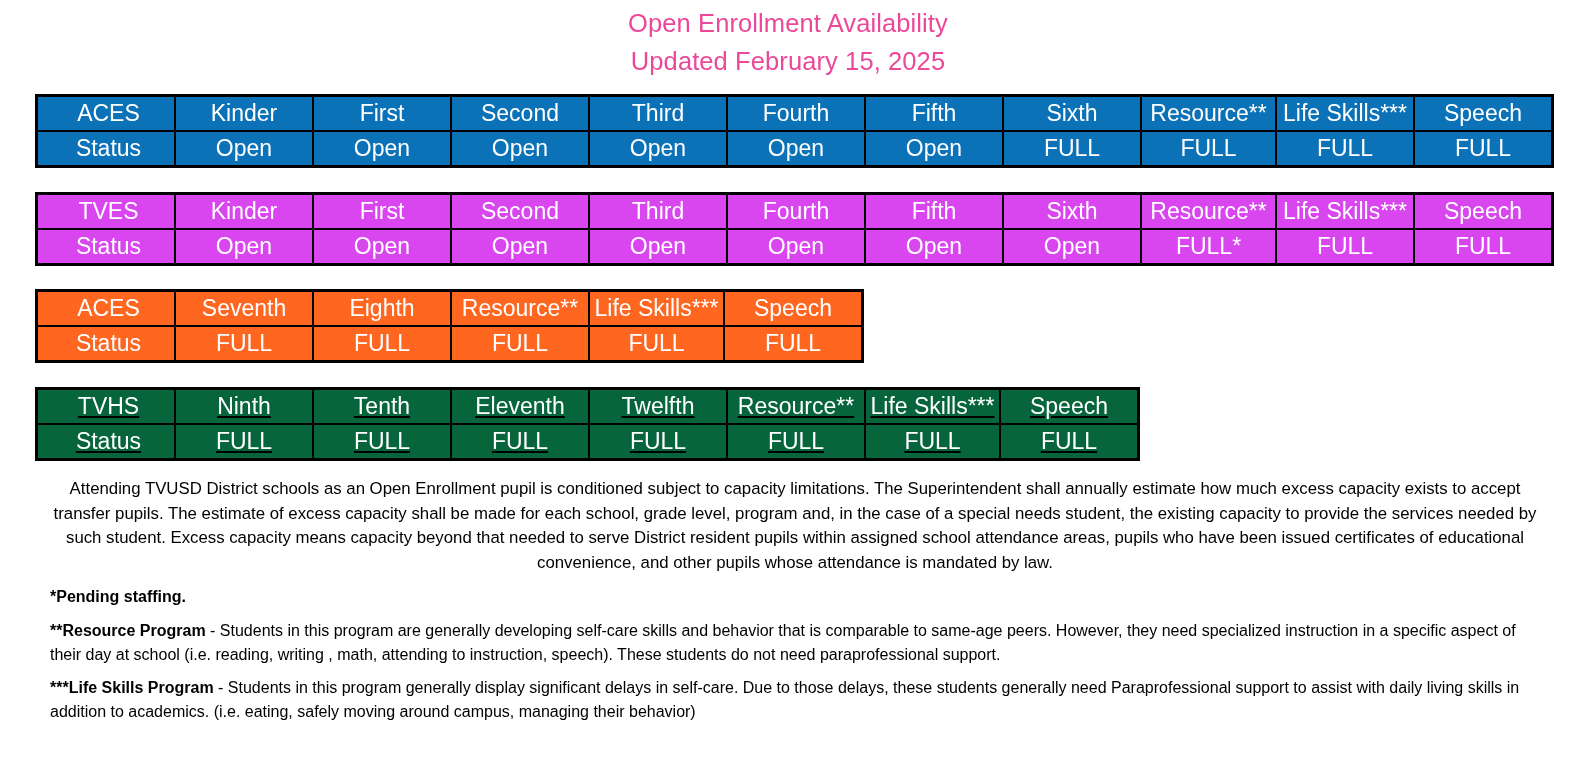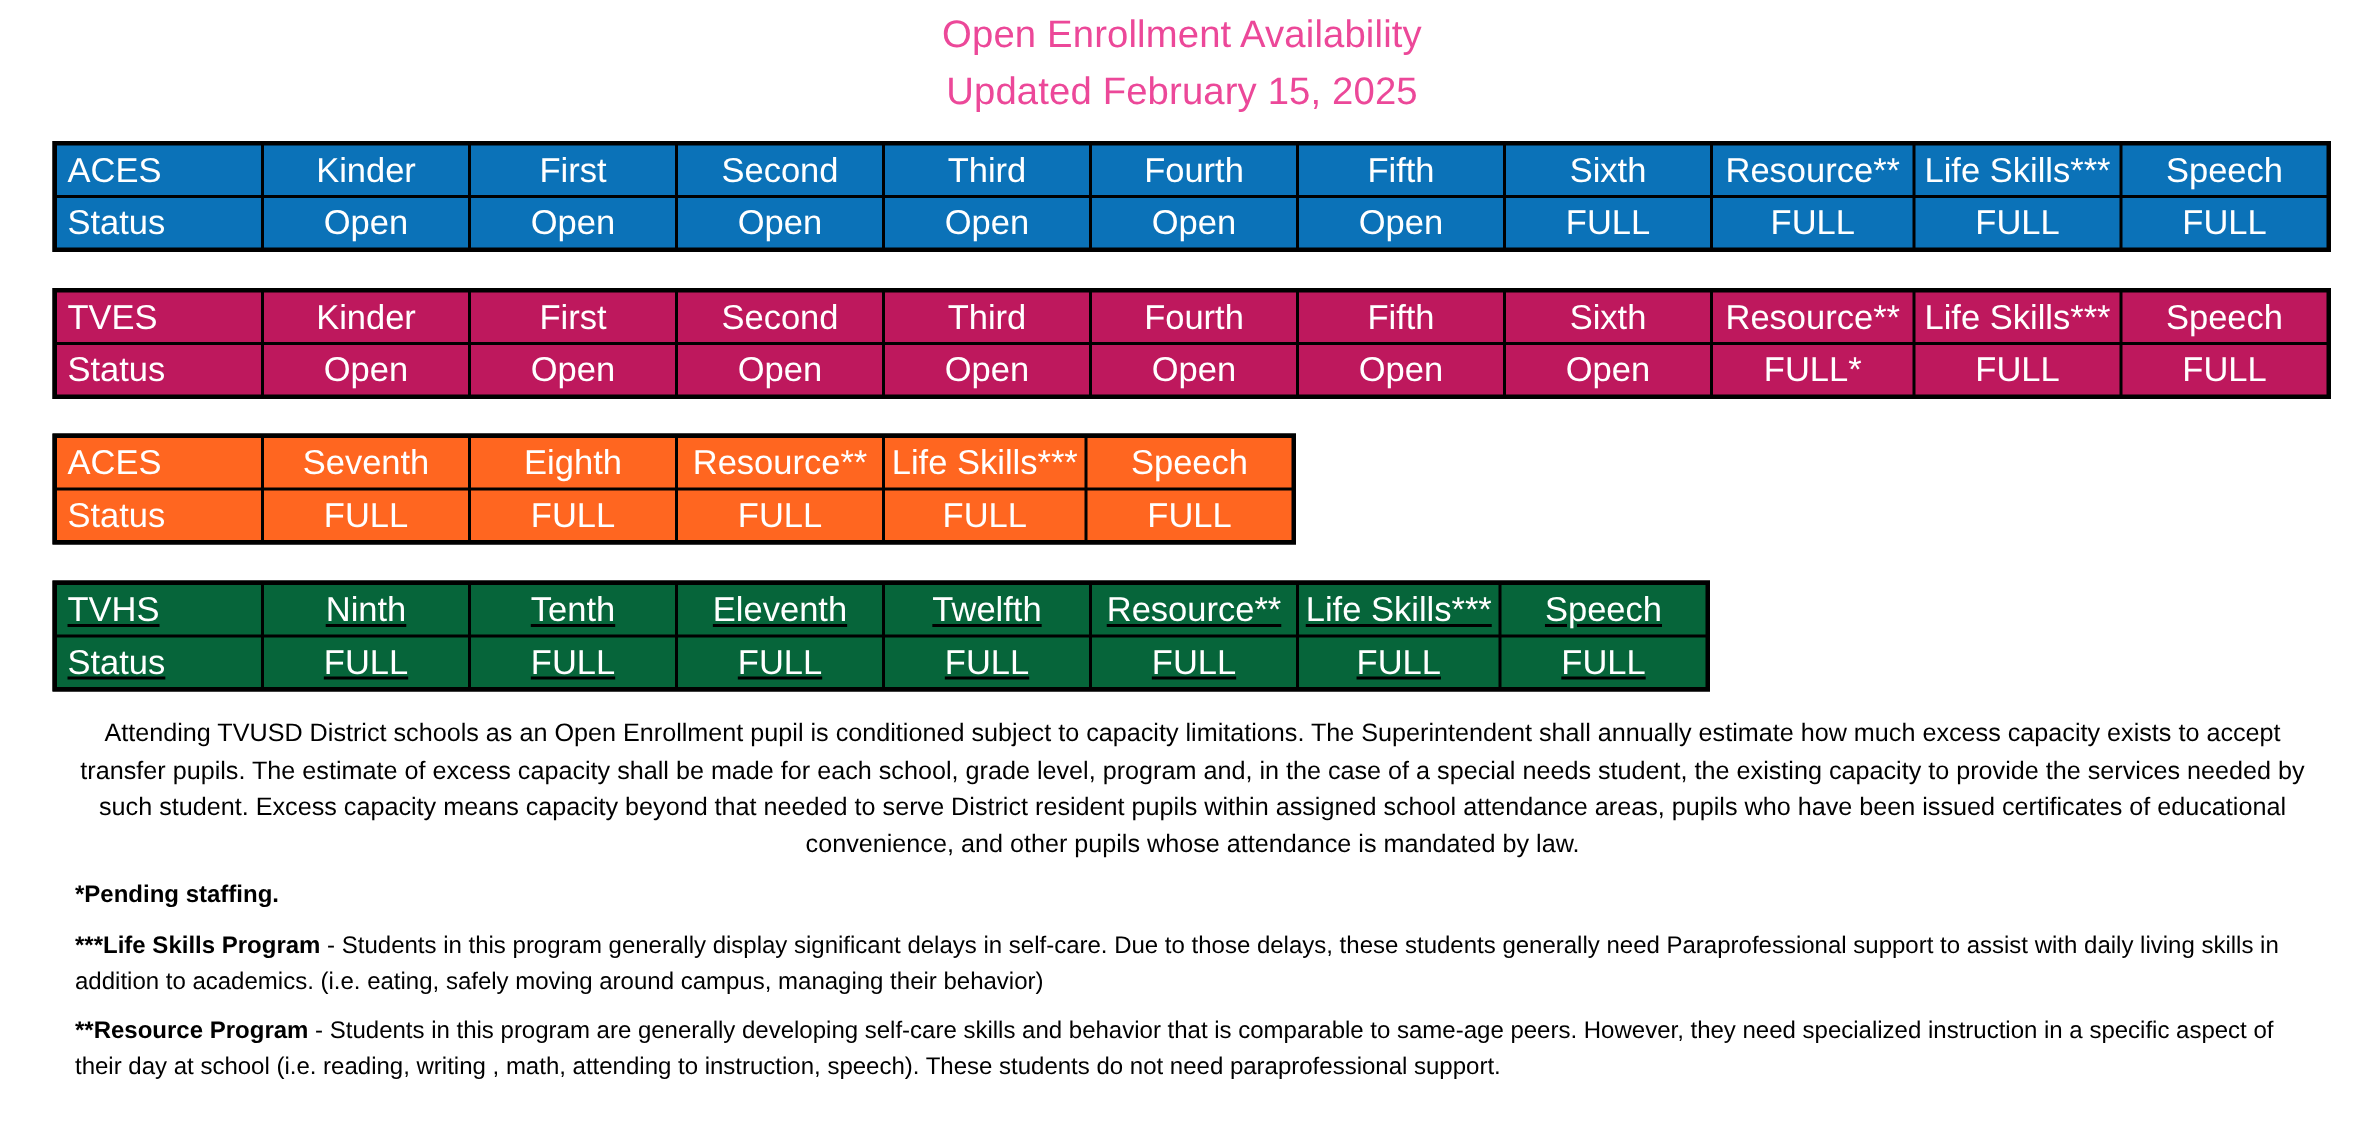--- a/index.html
+++ b/index.html
@@ -47,26 +47,26 @@
     font-size: 23px;
     line-height: 33px;
     color: #ffffff;
     text-align: center;
     white-space: nowrap;
     overflow: hidden;
     padding: 0 2px;
     font-weight: 400;
   }
   .sheet-table td.label-cell {
-    text-align: left;
+    text-align: center;
     padding-left: 7px;
   }
   
   .theme-blue   td { background: #0b72b8; }
-  .theme-purple td { background: #be185d; }
+  .theme-purple td { background: #d946ef; }
   .theme-orange td { background: #ff6620; }
   .theme-green  td { background: #06653a; }
 
   .gap-aces   { margin-bottom: 24px; }
   .gap-tves   { margin-bottom: 23px; }
   .gap-egjhs  { margin-bottom: 24px; }
   .gap-tvhs   { margin-bottom: 16px; text-decoration: underline; }
 
   
   .body-area {
@@ -256,16 +256,16 @@
   </tbody>
     </table>
 
 </div>
 
 <div class="body-area">
   <p class="main-paragraph">Attending TVUSD District schools as an Open Enrollment pupil is conditioned subject to capacity limitations. The Superintendent shall annually estimate how much excess capacity exists to accept transfer pupils. The estimate of excess capacity shall be made for each school, grade level, program and, in the case of a special needs student, the existing capacity to provide the services needed by such student. Excess capacity means capacity beyond that needed to serve District resident pupils within assigned school attendance areas, pupils who have been issued certificates of educational convenience, and other pupils whose attendance is mandated by law.</p>
 
   <p class="note note-pending">*Pending staffing.</p>
 
+  <p class="note"><b>**</b><b>Resource Program</b><span> - Students in this program are generally developing self-care skills and behavior that is comparable to same-age peers. However, they need specialized instruction in a specific aspect of their day at school (i.e. reading, writing , math, attending to instruction, speech). These students do not need paraprofessional support.</span></p>
+
   <p class="note"><b>***</b><b>Life Skills Program</b><span> - Students in this program generally display significant delays in self-care. Due to those delays, these students generally need Paraprofessional support to assist with daily living skills in addition to academics. (i.e. eating, safely moving around campus, managing their behavior)</span></p>
-
-  <p class="note"><b>**</b><b>Resource Program</b><span> - Students in this program are generally developing self-care skills and behavior that is comparable to same-age peers. However, they need specialized instruction in a specific aspect of their day at school (i.e. reading, writing , math, attending to instruction, speech). These students do not need paraprofessional support.</span></p>
 </div>
 
 </body></html>

